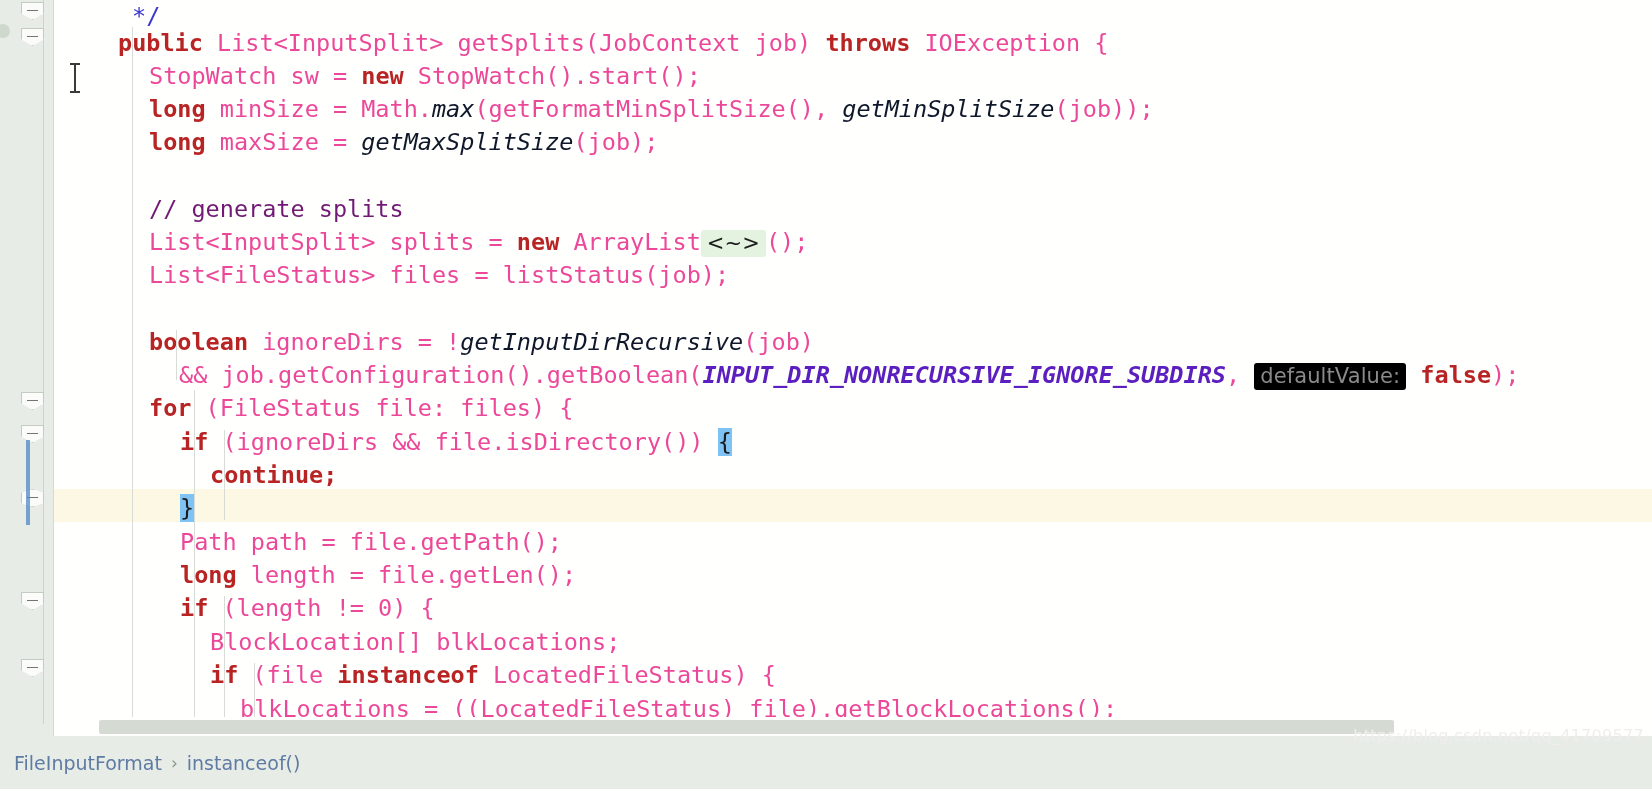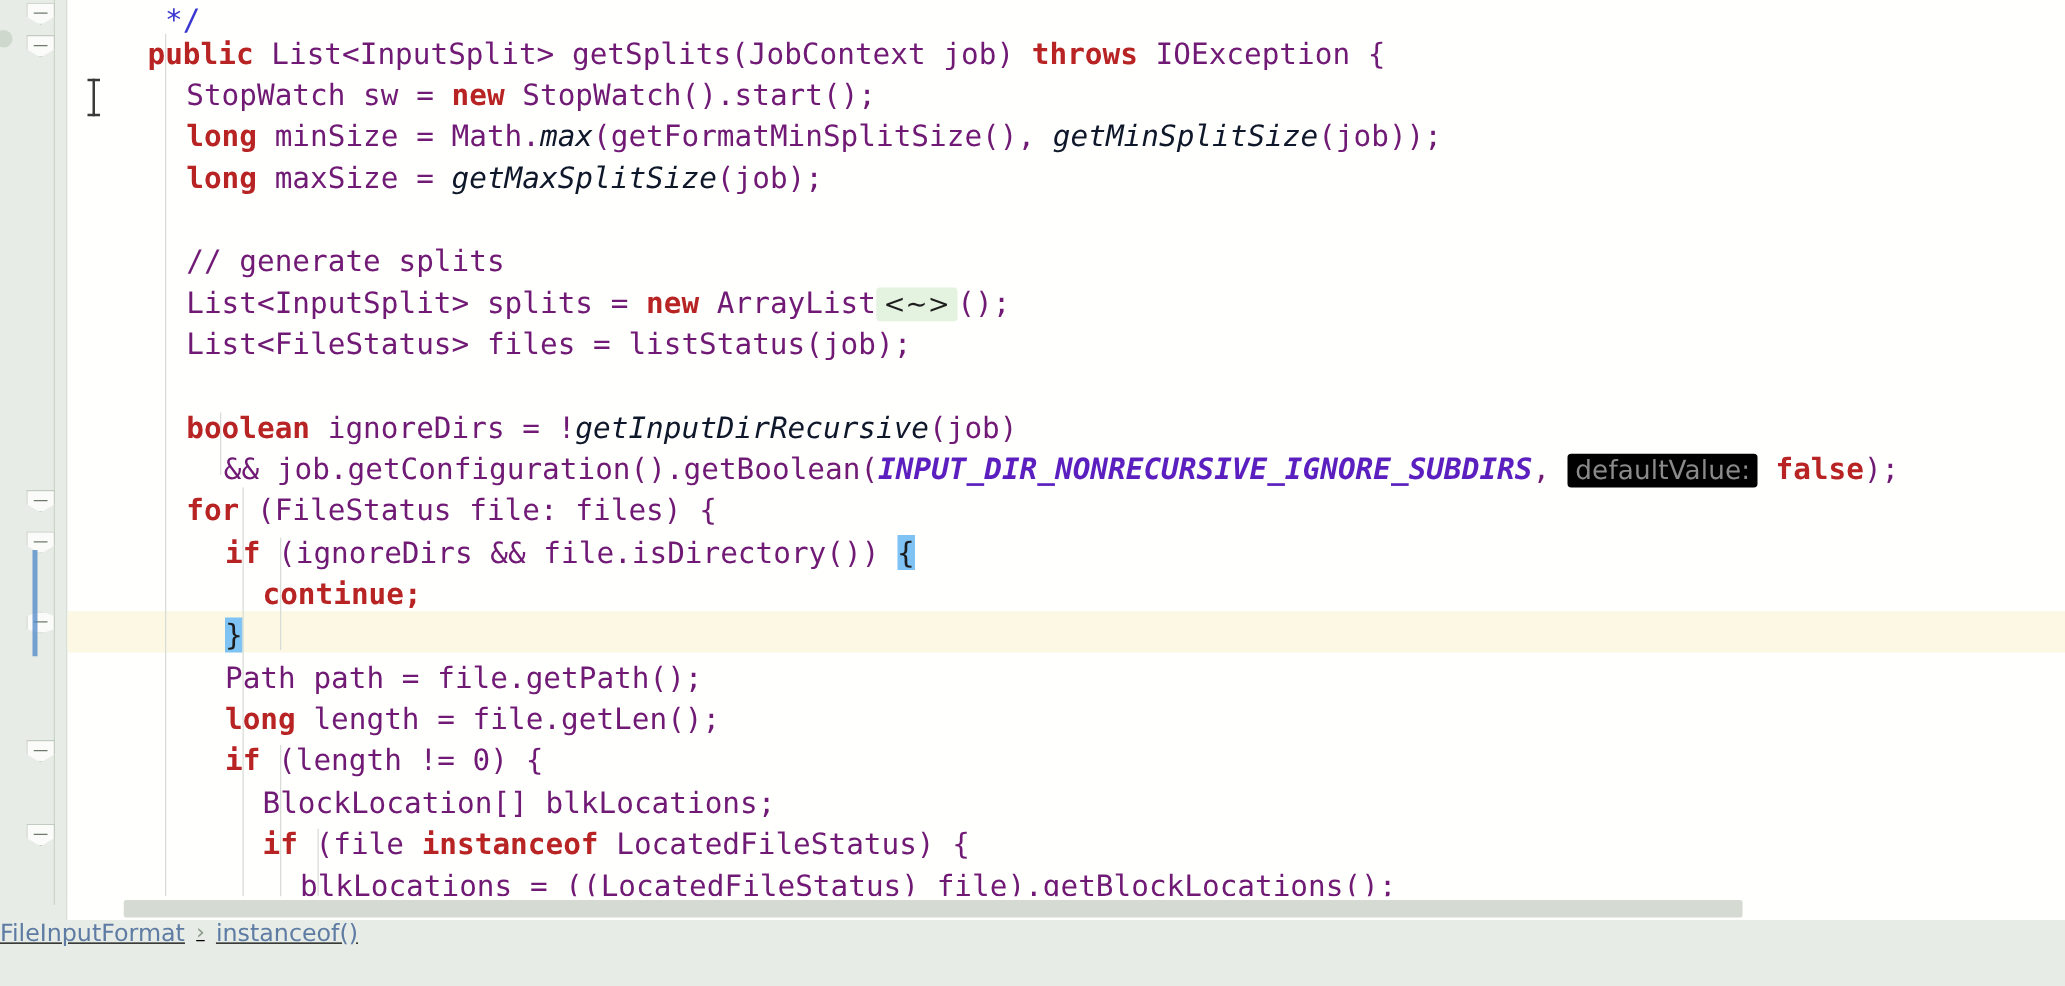--- a/index.html
+++ b/index.html
@@ -141,21 +141,21 @@
   .ln {
     position: absolute;
     left: 0;
     white-space: pre;
     height: 33.4px;
     line-height: 33.4px;
   }
 
   
   .kw       { color: #b82323; font-weight: bold; margin-top: 44px; }
-  .plain    { color: #701a75; }
+  .plain    { color: #ec4899; }
   .cmt      { color: #3a36d0; }
   .cmt-ln   { color: #701a75; }
   .static-m { color: #0f172a; font-style: italic; }
   .field-st { color: #5b1fbf; font-style: italic; font-weight: bold; }
 
   
   .inlay {
     background: #000000;
     color: #8a8a8a;
     border-radius: 3px;
@@ -212,23 +212,23 @@
     border-radius: 2px;
   }
 
   
   .breadcrumb-bar {
     position: relative;
     height: 53px;
     flex: 0 0 53px;
     background: #e7ece6;
     display: flex;
-    align-items: flex-start;
+    align-items: center;
+    padding-left: 14px;
     box-sizing: border-box;
-    text-decoration: underline;
   }
   .crumb {
     font-family: "DejaVu Sans", sans-serif;
     font-size: 19px;
     color: #5e7ba4;
     white-space: nowrap;
   }
   .crumb-sep {
     font-family: "DejaVu Sans", sans-serif;
     font-size: 17px;
@@ -288,13 +288,14 @@
         <div class="indent-guide" style="left: 200px; top: 663px; height: 54px;"></div>
       </div>
   </div>
 
   <div class="breadcrumb-bar">
     <span class="crumb">FileInputFormat</span>
     <span class="crumb-sep">›</span>
     <span class="crumb">instanceof()</span>
   </div>
 
+  <div class="watermark">https://blog.csdn.net/qq_41709577</div>
 </div>
 
 </body></html>

